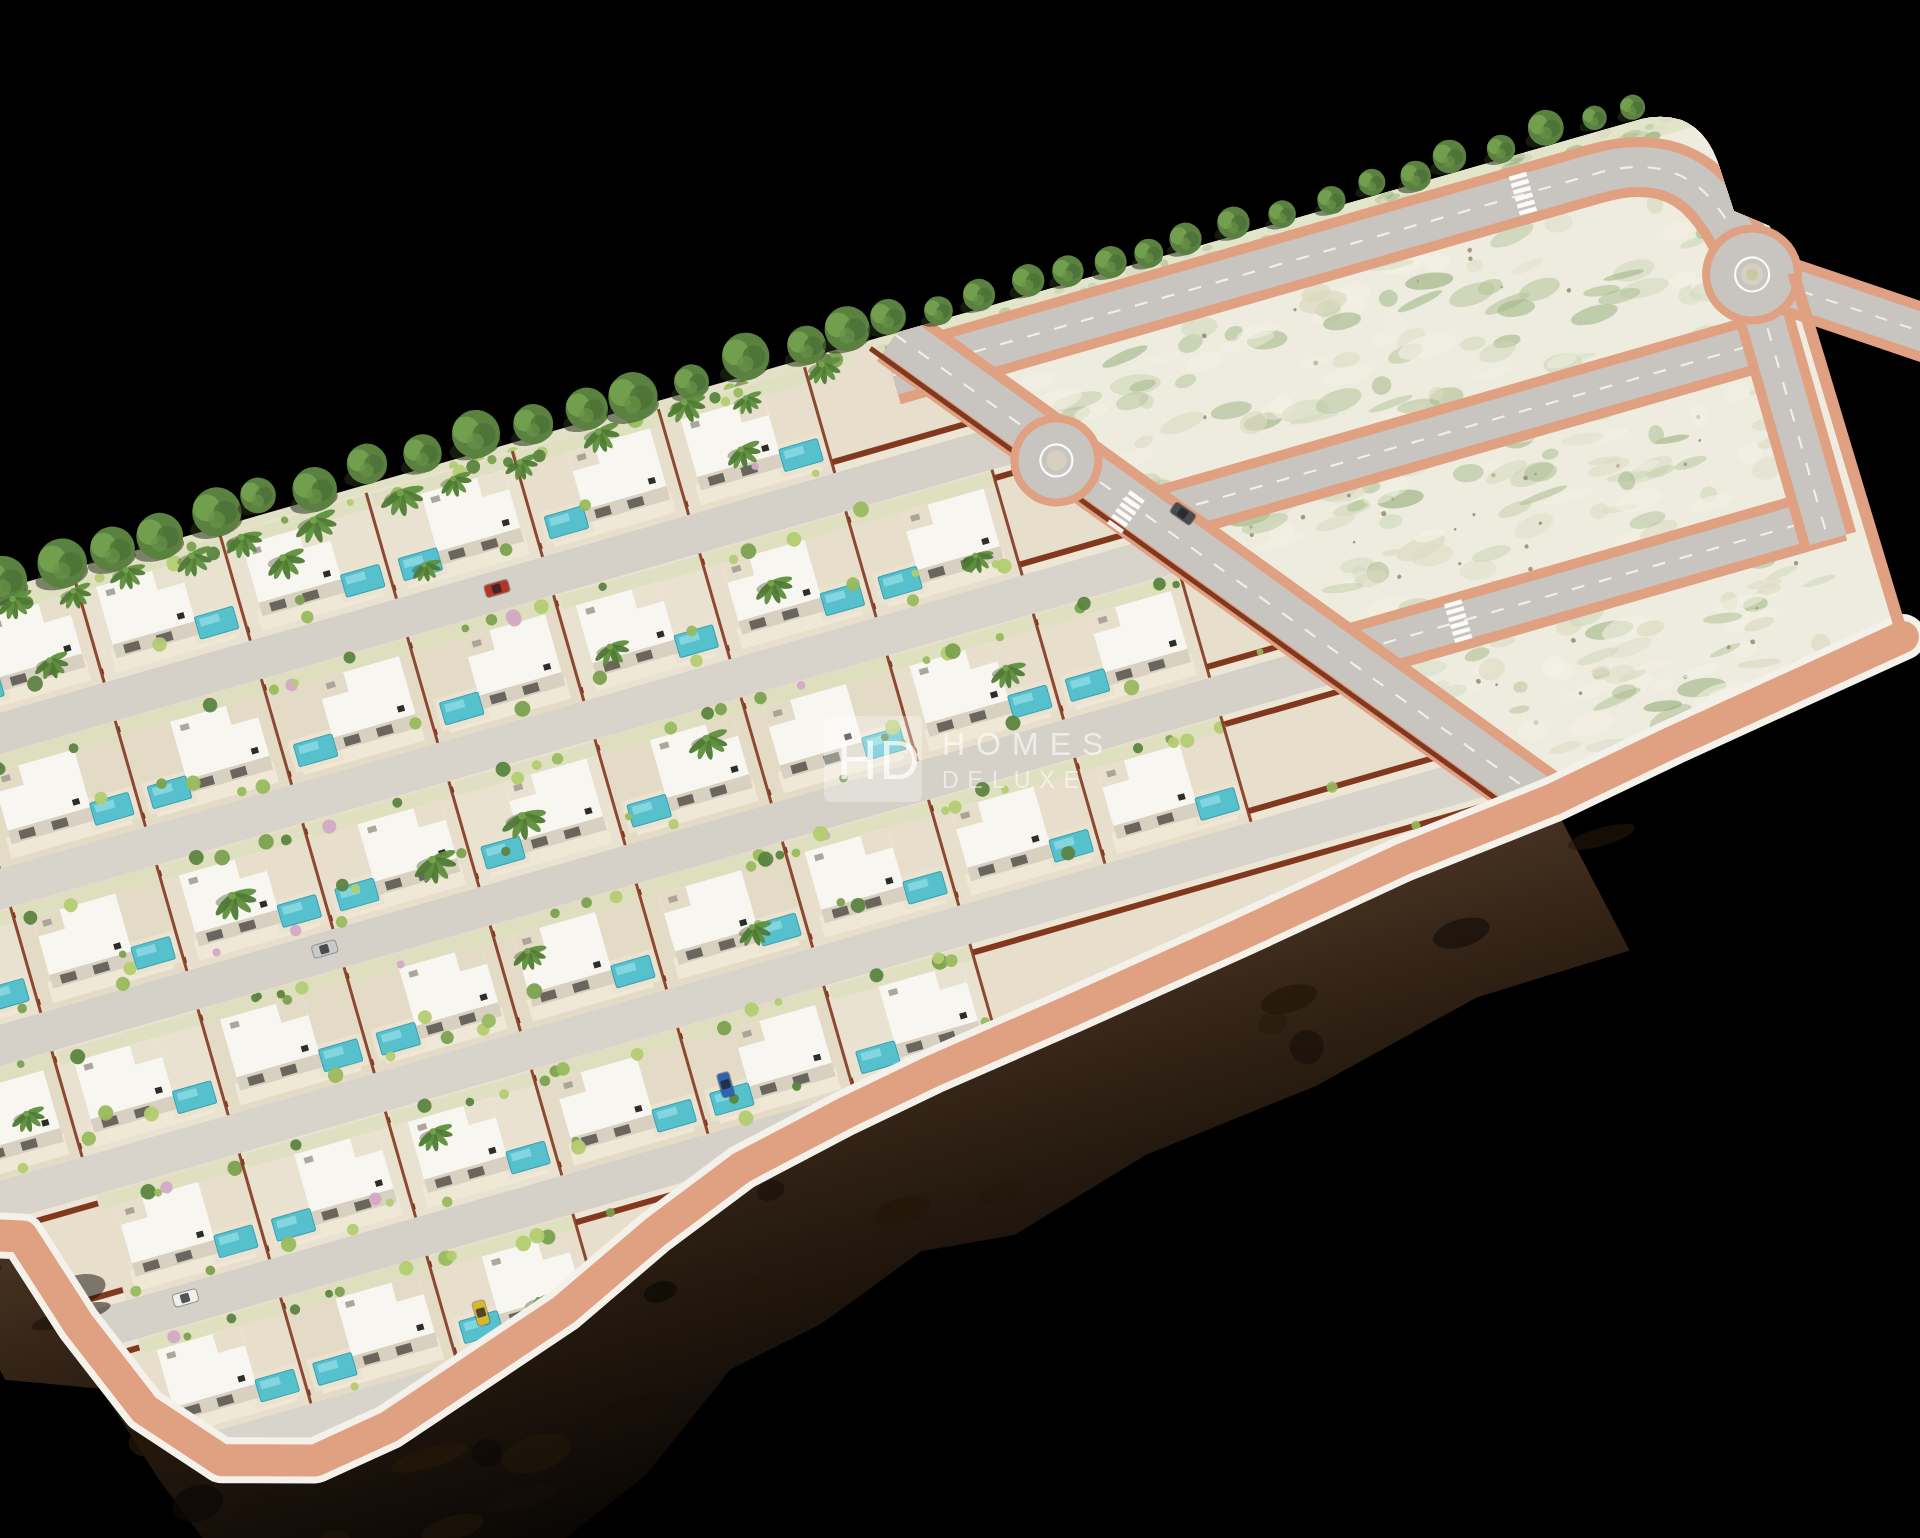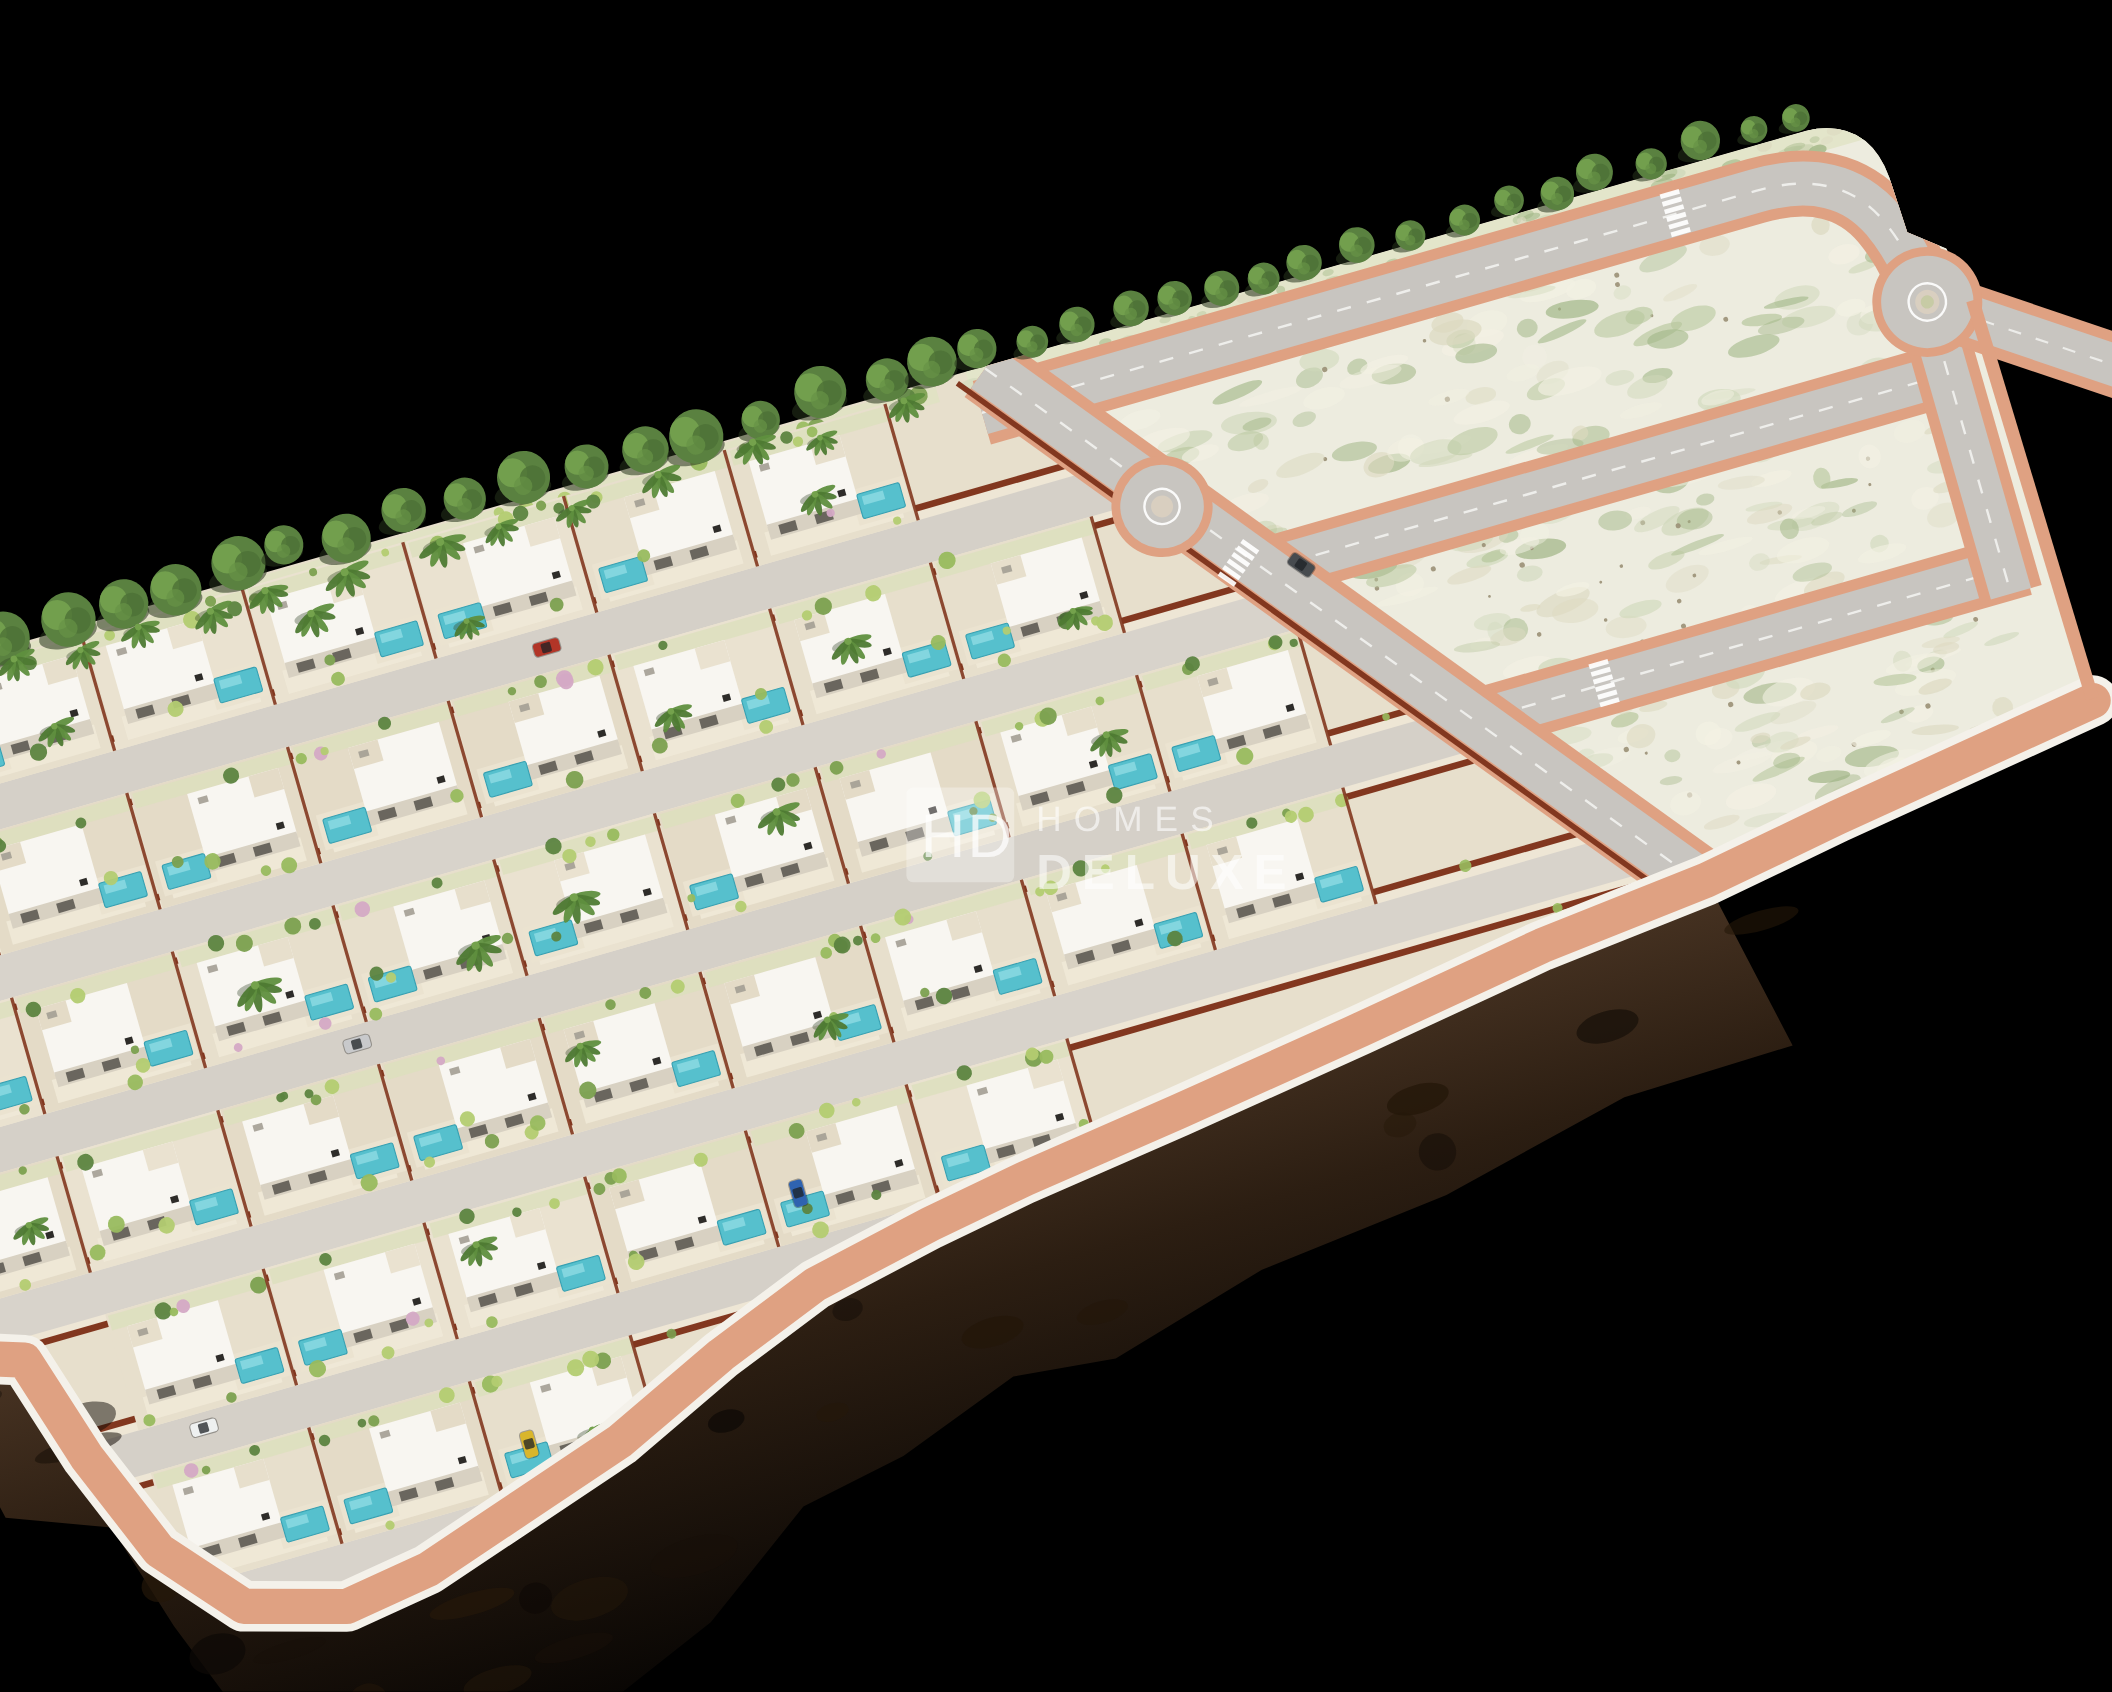--- a/index.html
+++ b/index.html
@@ -6,21 +6,21 @@
   .stage{position:relative;width:1920px;height:1538px;background:#000;overflow:hidden;
          font-family:"Liberation Sans",sans-serif;}
   #svg-host, #svg-host svg{position:absolute;inset:0;display:block;}
   .watermark{position:absolute;left:0;top:0;width:100%;height:100%;pointer-events:none;}
   .wm-box{position:absolute;left:824px;top:716px;width:98px;height:86px;
           background:rgba(255,255,255,0.32);border-radius:6px;
           display:flex;align-items:center;justify-content:center;}
   .wm-box span{font-size:56px;font-weight:300;letter-spacing:2px;color:rgba(255,255,255,0.72);margin-left:13px;}
   .wm-text{position:absolute;left:942px;top:726px;}
   .wm-l1{font-size:32px;font-weight:300;letter-spacing:11px;color:rgba(255,255,255,0.60);}
-  .wm-l2{font-size:45px;font-weight:700;letter-spacing:9px;color:rgba(255,255,255,0.55);margin-top:4px;}
+  .wm-l2{font-size:23px;font-weight:400;letter-spacing:9px;color:rgba(255,255,255,0.55);margin-top:4px;}
 </style>
 </head>
 <body>
 
 <div class="stage">
   <div id="svg-host">
       <svg viewBox="0 0 1920 1538" width="1920" height="1538">
         <defs>
           <clipPath id="landClip">
             <path d="M -160 332 L 1795 332 Q 1852 336 1856 394 L 1858 446 L 1888 470 L 1898 520 L 1903 902 L 1650 940 L 1520 962 L 1360 978 L 1180 1006 L 1000 1032 L 850 1052 L 756 1068 L 640 1092 L 540 1130 L 430 1180 L 330 1212 L 230 1244 L 150 1256 L 60 1230 L 0 1160 L -40 1060 L -70 960 L -160 930 Z"></path>

